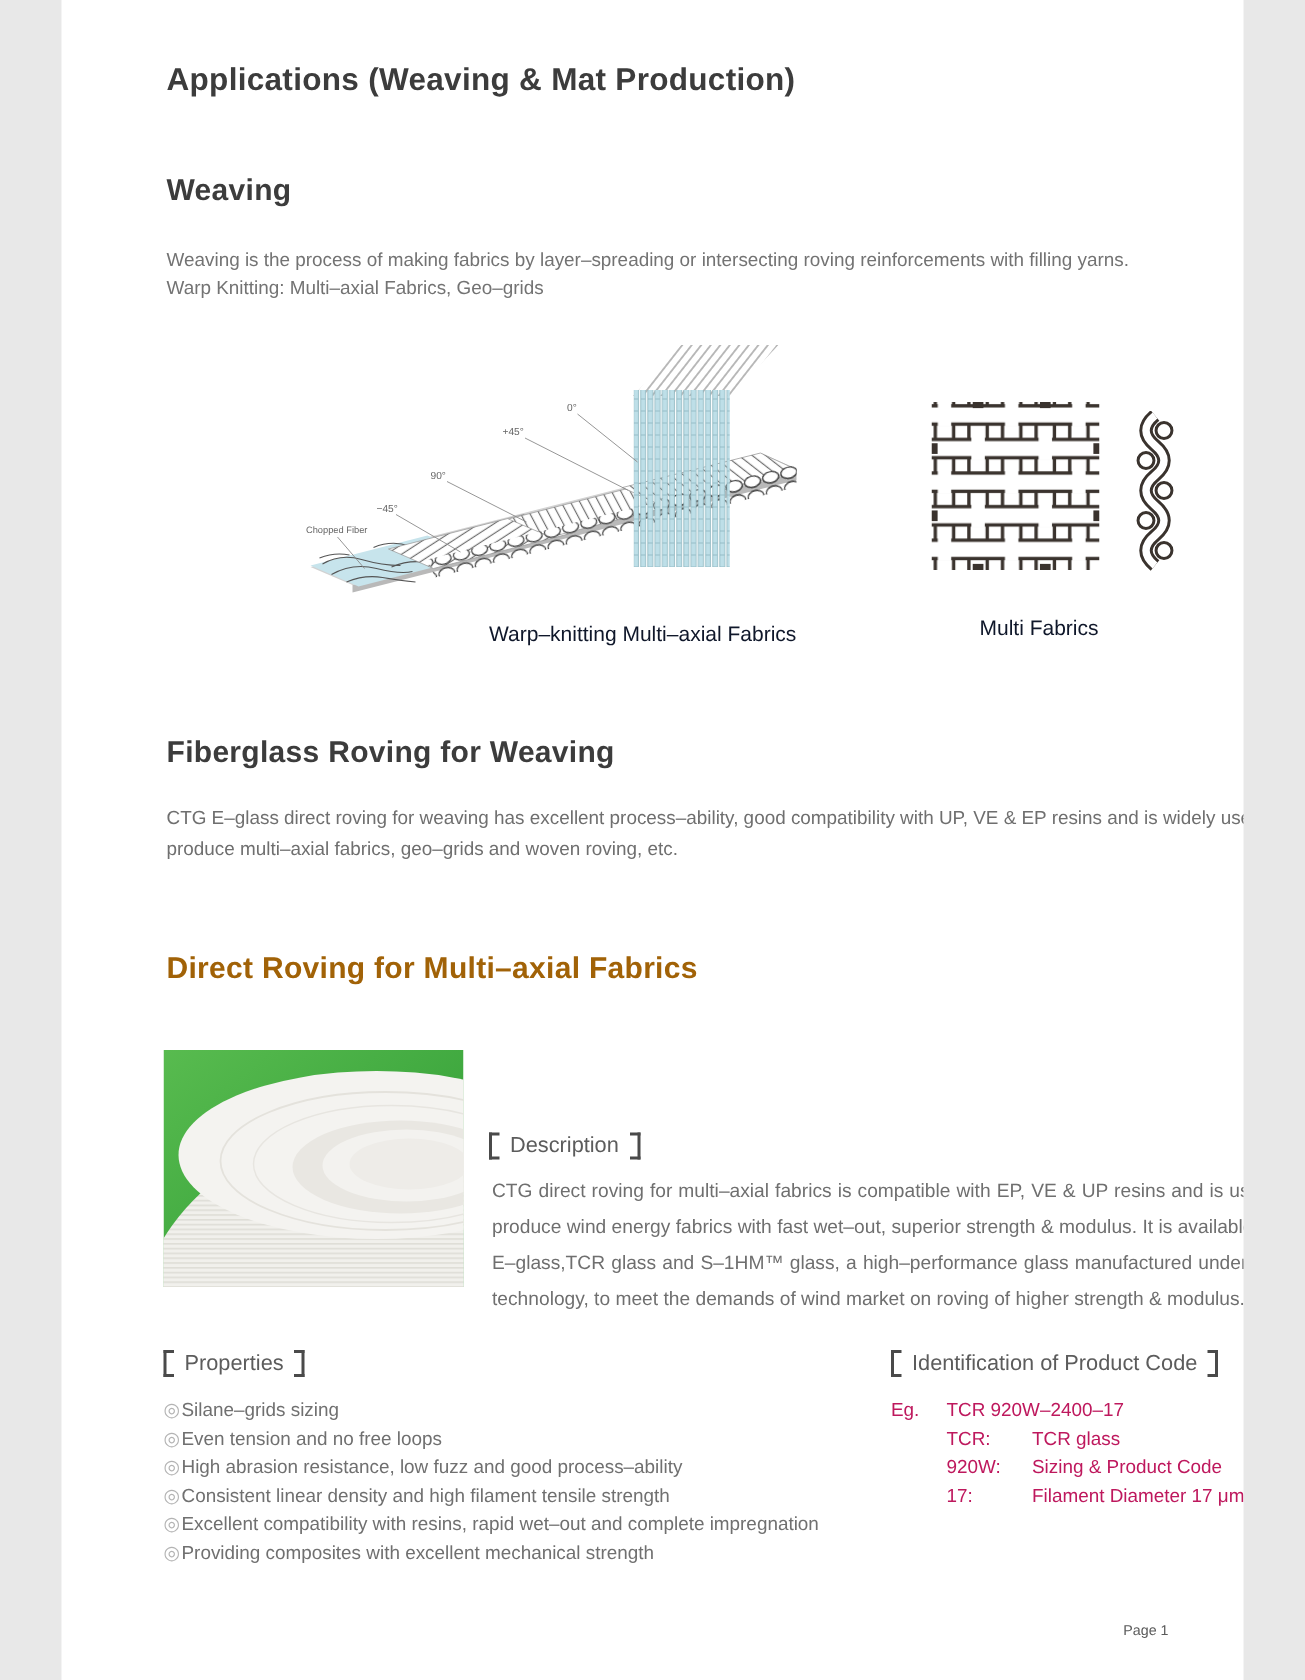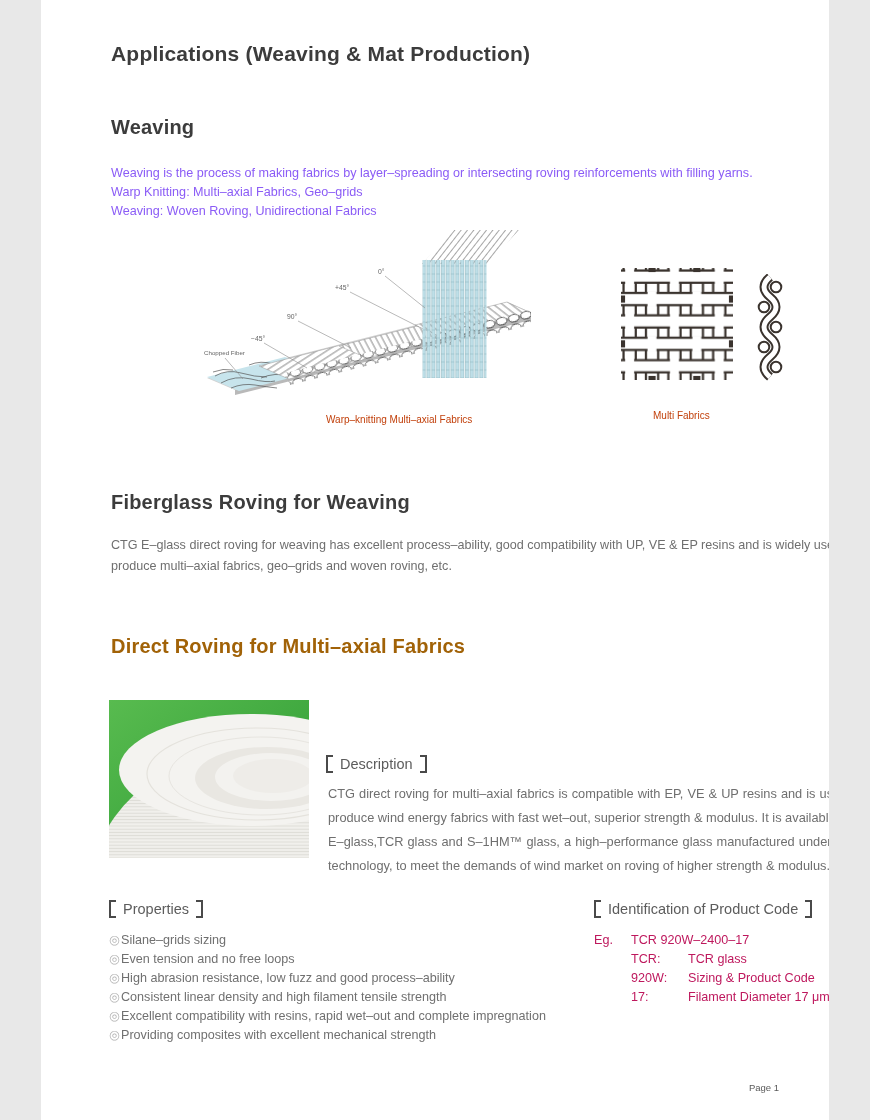--- a/index.html
+++ b/index.html
@@ -3,23 +3,23 @@
 <meta charset="utf-8">
 <style>
   html,body{margin:0;padding:0;background:#e8e8e8;}
   .page{position:relative;width:788px;height:1120px;background:#ffffff;margin:0 auto;
         font-family:"Liberation Sans",sans-serif;overflow:hidden;}
   .abs{position:absolute;}
   h1,h2{margin:0;font-weight:bold;color:#3c3c3c;}
   .h-main{font-size:21px;letter-spacing:0.2px;}
   .h-sub{font-size:20px;letter-spacing:0.2px;}
   .h-teal{font-size:20px;color:#a16207;letter-spacing:0.2px;}
-  .body-text{font-size:12.6px;color:#8b5cf6;line-height:19px;}
+  .body-text{font-size:12.6px;color:#737373;line-height:19px;}
   .para{font-size:12.6px;color:#6f6f6f;line-height:21px;width:752px;}
-  .caption{font-size:10px;color:#c2410c;}
+  .caption{font-size:14px;color:#0f172a;}
   .sec-head{font-size:14.5px;color:#5c5c5c;display:flex;align-items:center;}
   .brkt{display:inline-block;width:5px;height:14px;}
   .brkt-l{border-left:2.5px solid #4a4a4a;border-top:2.5px solid #4a4a4a;border-bottom:2.5px solid #4a4a4a;margin-right:7px;}
   .brkt-r{border-right:2.5px solid #4a4a4a;border-top:2.5px solid #4a4a4a;border-bottom:2.5px solid #4a4a4a;margin-left:7px;}
   .desc-para{font-size:12.8px;color:#6f6f6f;line-height:24px;width:534px;text-align:justify;}
   .prop-item{display:flex;font-size:12.6px;color:#707070;line-height:19px;}
   .ring{color:#b3b3b3;font-size:12.6px;margin-right:1px;}
   .code-block{font-size:12.6px;color:#be185d;line-height:19px;}
   .code-ex{display:flex;}
   .code-ex .eg{width:37px;}
@@ -32,21 +32,20 @@
 
 <div class="page">
 
   <h1 class="abs h-main" style="left:70px;top:42px;">Applications (Weaving &amp; Mat Production)</h1>
 
   <h2 class="abs h-sub" style="left:70px;top:116px;">Weaving</h2>
 
   <div class="abs body-text" style="left:70px;top:164px;width:760px;">
     <div>Weaving is the process of making fabrics by layer–spreading or intersecting roving reinforcements with filling yarns.</div>
     <div>Warp Knitting: Multi–axial Fabrics, Geo–grids</div>
-    <div>Weaving: Woven Roving, Unidirectional Fabrics</div>
   </div>
 
   <svg class="abs" style="left:160px;top:226px;" width="330" height="188" viewBox="0 0 330 188">
     <defs>
       <pattern id="d-m45" width="5.5" height="5.5" patternUnits="userSpaceOnUse" patternTransform="rotate(-33)">
         <path d="M0 2.7 H5.5" stroke="#6f6f6f" stroke-width="0.8"></path>
       </pattern>
       <pattern id="d-90" width="5.5" height="5.5" patternUnits="userSpaceOnUse" patternTransform="rotate(62)">
         <path d="M0 2.7 H5.5" stroke="#6f6f6f" stroke-width="0.8"></path>
       </pattern>

